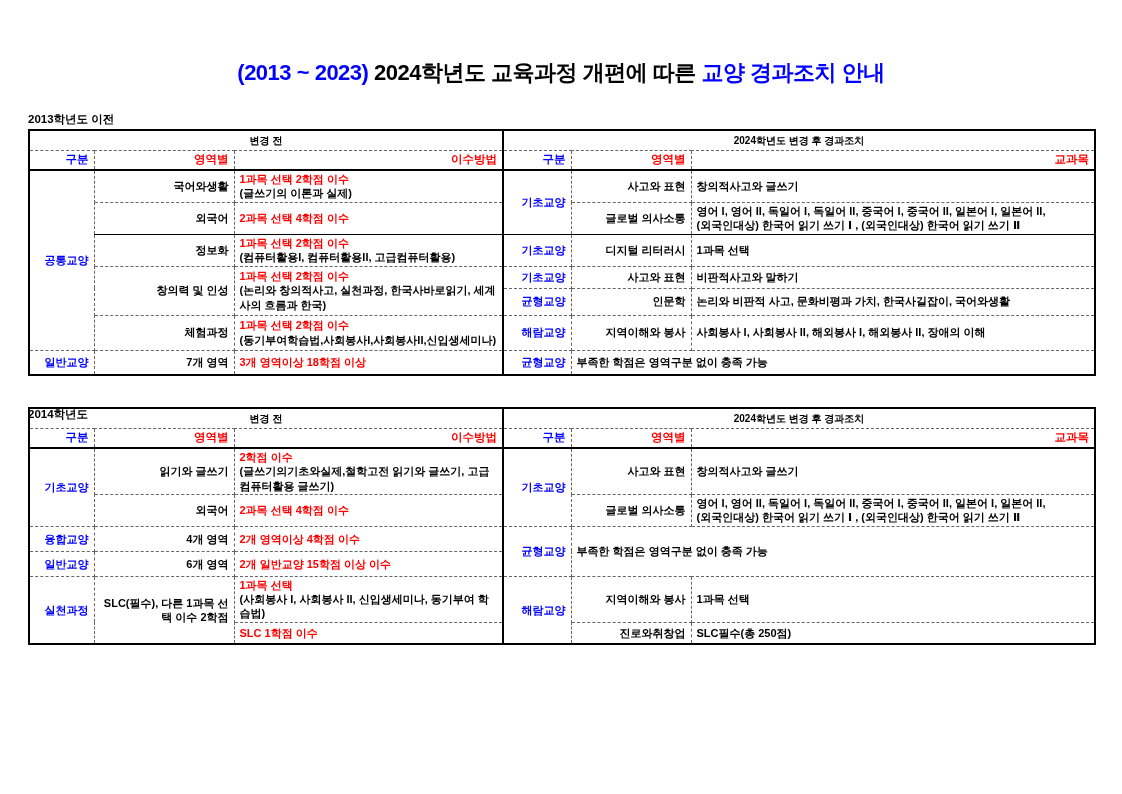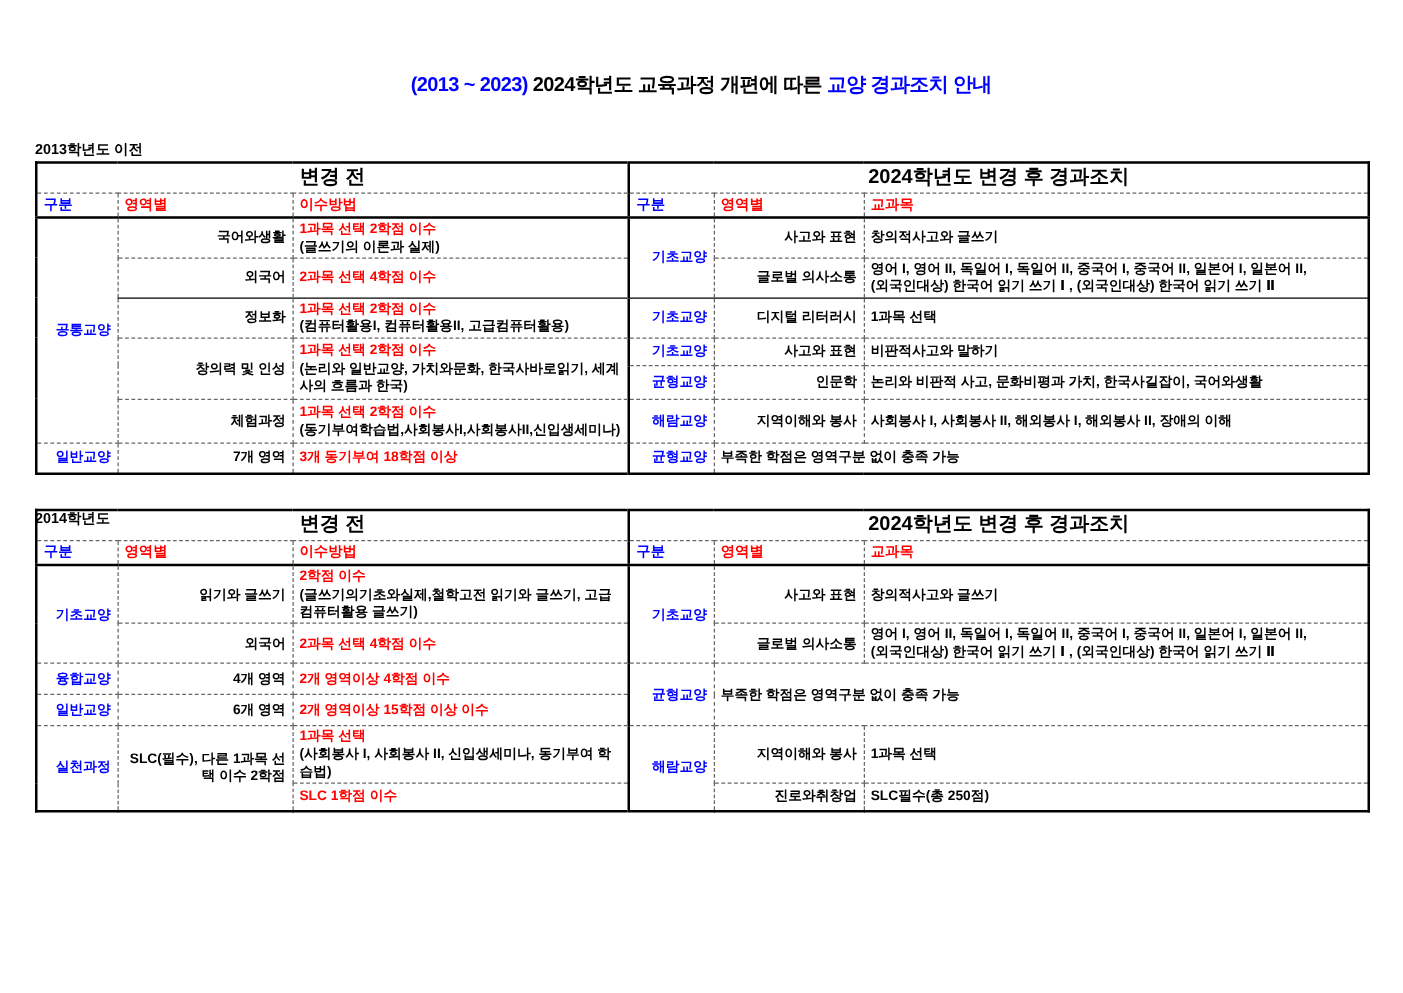--- a/index.html
+++ b/index.html
@@ -6,21 +6,21 @@
   html,body { background:#ffffff; }
   body {
     width:1122px; height:794px;
     font-family:"Liberation Sans","DejaVu Sans",sans-serif;
     position:relative;
   }
   .doc { position:relative; width:1122px; height:794px; overflow:hidden; }
 
   .title {
     position:absolute; left:0; top:58px; width:1122px;
-    text-align:center; font-size:16px; font-weight:800; letter-spacing:-0.5px;
+    text-align:center; font-size:22px; font-weight:800; letter-spacing:-0.5px;
     color:#000;
   }
   .title .blue { color:#0000ff; }
 
   .tbl-label {
     position:absolute; left:28px;
     font-size:11.5px; font-weight:bold; color:#000;
   }
   #label1 { top:112px; }
   #label2 { top:407px; }
@@ -35,28 +35,28 @@
   #table1 { top:129px; }
   #table2 { top:407px; }
 
   td, th {
     border:1px dashed #666;
     padding:1px 5px;
     vertical-align:middle;
     line-height:1.3;
     overflow:hidden;
   }
-  th { font-size:16px; font-weight:bold; text-align:center;margin-top:43px; }
+  th { font-size:10px; font-weight:bold; text-align:center;margin-top:43px; }
   td.c { text-align:right; }
   td.m { text-align:left; }
   .blue { color:#0000ff; }
   .red  { color:#ff0000; }
   td.mid, th.mid { border-left:2px solid #000; }
   tr.colhead td { border-bottom:2px solid #000; }
-  tr.colhead td { font-size:11.5px; text-align:left; }
+  tr.colhead td { font-size:11.5px; text-align:right; }
   td.st { border-top:1px solid #000; }
 
   .footer {
     position:absolute; left:0; top:753px; width:1122px;
     text-align:center; font-size:11px; color:#000;
   }
 </style>
 </head>
 <body>
 
@@ -117,21 +117,21 @@
         <div>(컴퓨터활용I, 컴퓨터활용II, 고급컴퓨터활용)</div>
       </td>
       <td class="c blue mid st">기초교양</td>
       <td class="c st">디지털 리터러시</td>
       <td class="m st">1과목 선택</td>
     </tr>
     <tr style="height:22px">
       <td class="c" rowspan="2">창의력 및 인성</td>
       <td class="m" rowspan="2">
         <div class="red">1과목 선택 2학점 이수</div>
-        <div>(논리와 일반교양, 가치와문화, 한국사바로읽기, 세계사의 흐름과 한국)</div>
+        <div>(논리와 창의적사고, 실천과정, 한국사바로읽기, 세계사의 흐름과 한국)</div>
       </td>
       <td class="c blue mid">기초교양</td>
       <td class="c">사고와 표현</td>
       <td class="m">비판적사고와 말하기</td>
     </tr>
     <tr style="height:27px">
       <td class="c blue mid">균형교양</td>
       <td class="c">인문학</td>
       <td class="m">논리와 비판적 사고, 문화비평과 가치, 한국사길잡이, 국어와생활</td>
     </tr>
@@ -141,21 +141,21 @@
         <div class="red">1과목 선택 2학점 이수</div>
         <div>(동기부여학습법,사회봉사I,사회봉사II,신입생세미나)</div>
       </td>
       <td class="c blue mid">해람교양</td>
       <td class="c">지역이해와 봉사</td>
       <td class="m">사회봉사 I, 사회봉사 II, 해외봉사 I, 해외봉사 II, 장애의 이해</td>
     </tr>
     <tr style="height:25px">
       <td class="c blue">일반교양</td>
       <td class="c">7개 영역</td>
-      <td class="m red">3개 동기부여 18학점 이상</td>
+      <td class="m red">3개 영역이상 18학점 이상</td>
       <td class="c blue mid">균형교양</td>
       <td class="m" colspan="2">부족한 학점은 영역구분 없이 충족 가능</td>
     </tr>
   </tbody>
     </table>
 
   <div class="tbl-label" id="label2">2014학년도</div>
 
   <table id="table2">
     <colgroup>
@@ -202,21 +202,21 @@
     <tr style="height:25px">
       <td class="c blue">융합교양</td>
       <td class="c">4개 영역</td>
       <td class="m red">2개 영역이상 4학점 이수</td>
       <td class="c blue mid" rowspan="2">균형교양</td>
       <td class="m" colspan="2" rowspan="2">부족한 학점은 영역구분 없이 충족 가능</td>
     </tr>
     <tr style="height:25px">
       <td class="c blue">일반교양</td>
       <td class="c">6개 영역</td>
-      <td class="m red">2개 영역이상 15학점 이상 이수</td>
+      <td class="m red">2개 일반교양 15학점 이상 이수</td>
     </tr>
     <tr style="height:36px">
       <td class="c blue" rowspan="2">실천과정</td>
       <td class="c" rowspan="2">SLC(필수), 다른 1과목 선택 이수 2학점</td>
       <td class="m">
         <div class="red">1과목 선택</div>
         <div>(사회봉사 I, 사회봉사 II, 신입생세미나, 동기부여 학습법)</div>
       </td>
       <td class="c blue mid" rowspan="2">해람교양</td>
       <td class="c">지역이해와 봉사</td>

